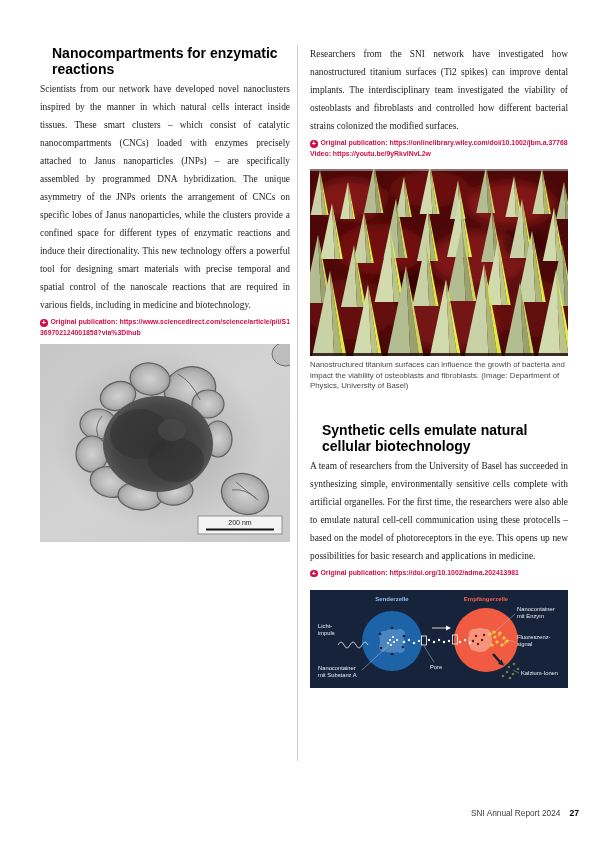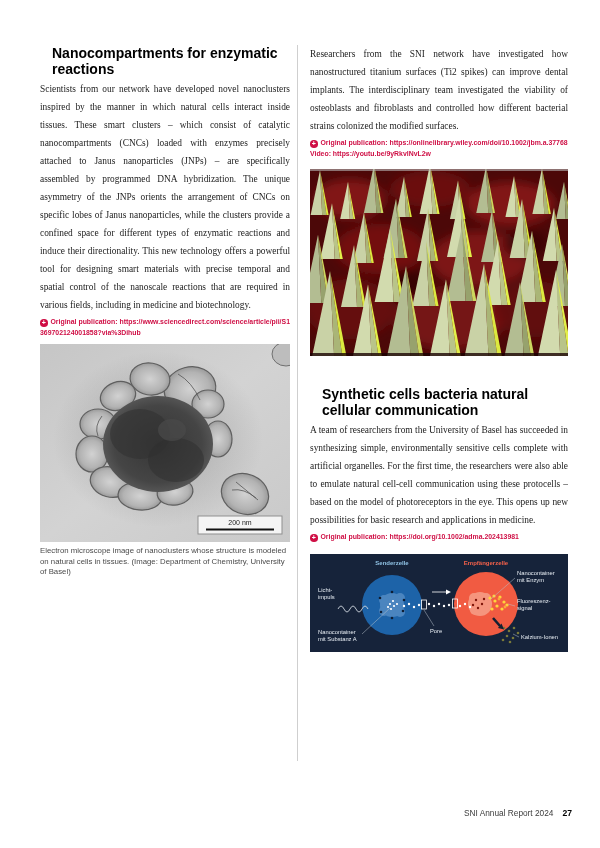--- a/index.html
+++ b/index.html
@@ -16,21 +16,21 @@
               color:#1c1c1c; text-align:justify; margin:0; }
   .pub{ margin-top:3px; font-size:6.9px; font-weight:bold; color:var(--red);
         line-height:10.6px; word-break:break-all; }
   .pub .icon{ display:inline-block; width:7.5px; height:7.5px; border-radius:50%;
               background:var(--red); color:#fff; font-size:7px; line-height:7.5px;
               text-align:center; font-weight:bold; margin-right:3px; vertical-align:-1px; }
   .figure{ margin-top:6px; }
   .figure svg{ display:block; }
   .figure.gap{ margin-top:10px; }
   .caption{ font-size:7.8px; line-height:10.6px; color:#4a4a4a; margin-top:4px; }
-  .footer{ position:absolute; top:808px; right:28px; font-size:8.3px; color:#3c3c3c; }
+  .footer{ position:absolute; top:808px; right:21px; font-size:8.3px; color:#3c3c3c; }
   .footer .num{ font-weight:bold; color:#000; margin-left:9px; font-size:8.6px; }
   svg text{ font-family:"Liberation Sans",sans-serif; }
 </style>
 </head>
 <body>
 
 <div class="page">
 
   <div class="divider"></div>
 
@@ -89,21 +89,20 @@
         <ellipse cx="118" cy="100" rx="55" ry="48" fill="url(#emDark)"></ellipse>
         <ellipse cx="100" cy="90" rx="30" ry="25" fill="#323232" opacity="0.6"></ellipse>
         <ellipse cx="136" cy="116" rx="28" ry="22" fill="#2e2e2e" opacity="0.5"></ellipse>
         <ellipse cx="132" cy="86" rx="14" ry="11" fill="#4a4a4a" opacity="0.7"></ellipse>
         <ellipse cx="246" cy="10" rx="14" ry="12" fill="#bdbdbd" stroke="#6f6f6f" stroke-width="1"></ellipse>
         <rect x="158" y="172" width="84" height="18" fill="#f4f4f4" stroke="#8f8f8f" stroke-width="1"></rect>
         <text x="200" y="181" text-anchor="middle" font-size="7" fill="#222222">200 nm</text>
         <rect x="166" y="184.5" width="68" height="2" fill="#111111"></rect>
       </svg>
     </div>
-    <div class="caption">Electron microscope image of nanoclusters whose structure is modeled on natural cells in tissues. (Image: Department of Chemistry, University of Basel)</div>
   </div>
 
   <div class="col col-right">
     <p class="body-text">Researchers from the SNI network have investigated how nanostructured titanium surfaces (Ti2 spikes) can improve dental implants. The interdisciplinary team investigated the viability of osteoblasts and fibroblasts and controlled how different bacterial strains colonized the modified surfaces.</p>
     <div class="pub">
       <span class="icon">+</span><span>Original publication:</span>
       <span>https://onlinelibrary.wiley.com/doi/10.1002/jbm.a.37768</span>
     </div>
     <div class="pub" style="margin-top:0;">
       <span>Video:</span>
@@ -175,22 +174,23 @@
         <use href="#sp2" transform="translate(58,196) scale(1.3)"></use>
         <use href="#sp3" transform="translate(96,190) scale(1.5)"></use>
         <use href="#sp2" transform="translate(136,194) scale(1.35)"></use>
         <use href="#sp1" transform="translate(174,189) scale(1.52)"></use>
         <use href="#sp3" transform="translate(210,195) scale(1.32)"></use>
         <use href="#sp2" transform="translate(246,190) scale(1.44)"></use>
         <rect x="0" y="0" width="258" height="2" fill="#b9b9b9" opacity="0.6"></rect>
         <rect x="0" y="184" width="258" height="3" fill="#1a0202" opacity="0.8"></rect>
       </svg>
     </div>
-
-    <h2 class="heading spaced">Synthetic cells bacteria natural cellular communication</h2>
+    <div class="caption">Nanostructured titanium surfaces can influence the growth of bacteria and impact the viability of osteoblasts and fibroblasts. (Image: Department of Physics, University of Basel)</div>
+
+    <h2 class="heading spaced">Synthetic cells emulate natural cellular biotechnology</h2>
     <p class="body-text">A team of researchers from the University of Basel has succeeded in synthesizing simple, environmentally sensitive cells complete with artificial organelles. For the first time, the researchers were also able to emulate natural cell-cell communication using these protocells – based on the model of photoreceptors in the eye. This opens up new possibilities for basic research and applications in medicine.</p>
     <div class="pub">
       <span class="icon">+</span><span>Original publication:</span>
       <span>https://doi.org/10.1002/adma.202413981</span>
     </div>
 
     <div class="figure" style="margin-top:11px;">
       <svg width="258" height="98" viewBox="0 0 258 98">
         <rect width="258" height="98" fill="#16233a"></rect>
 

